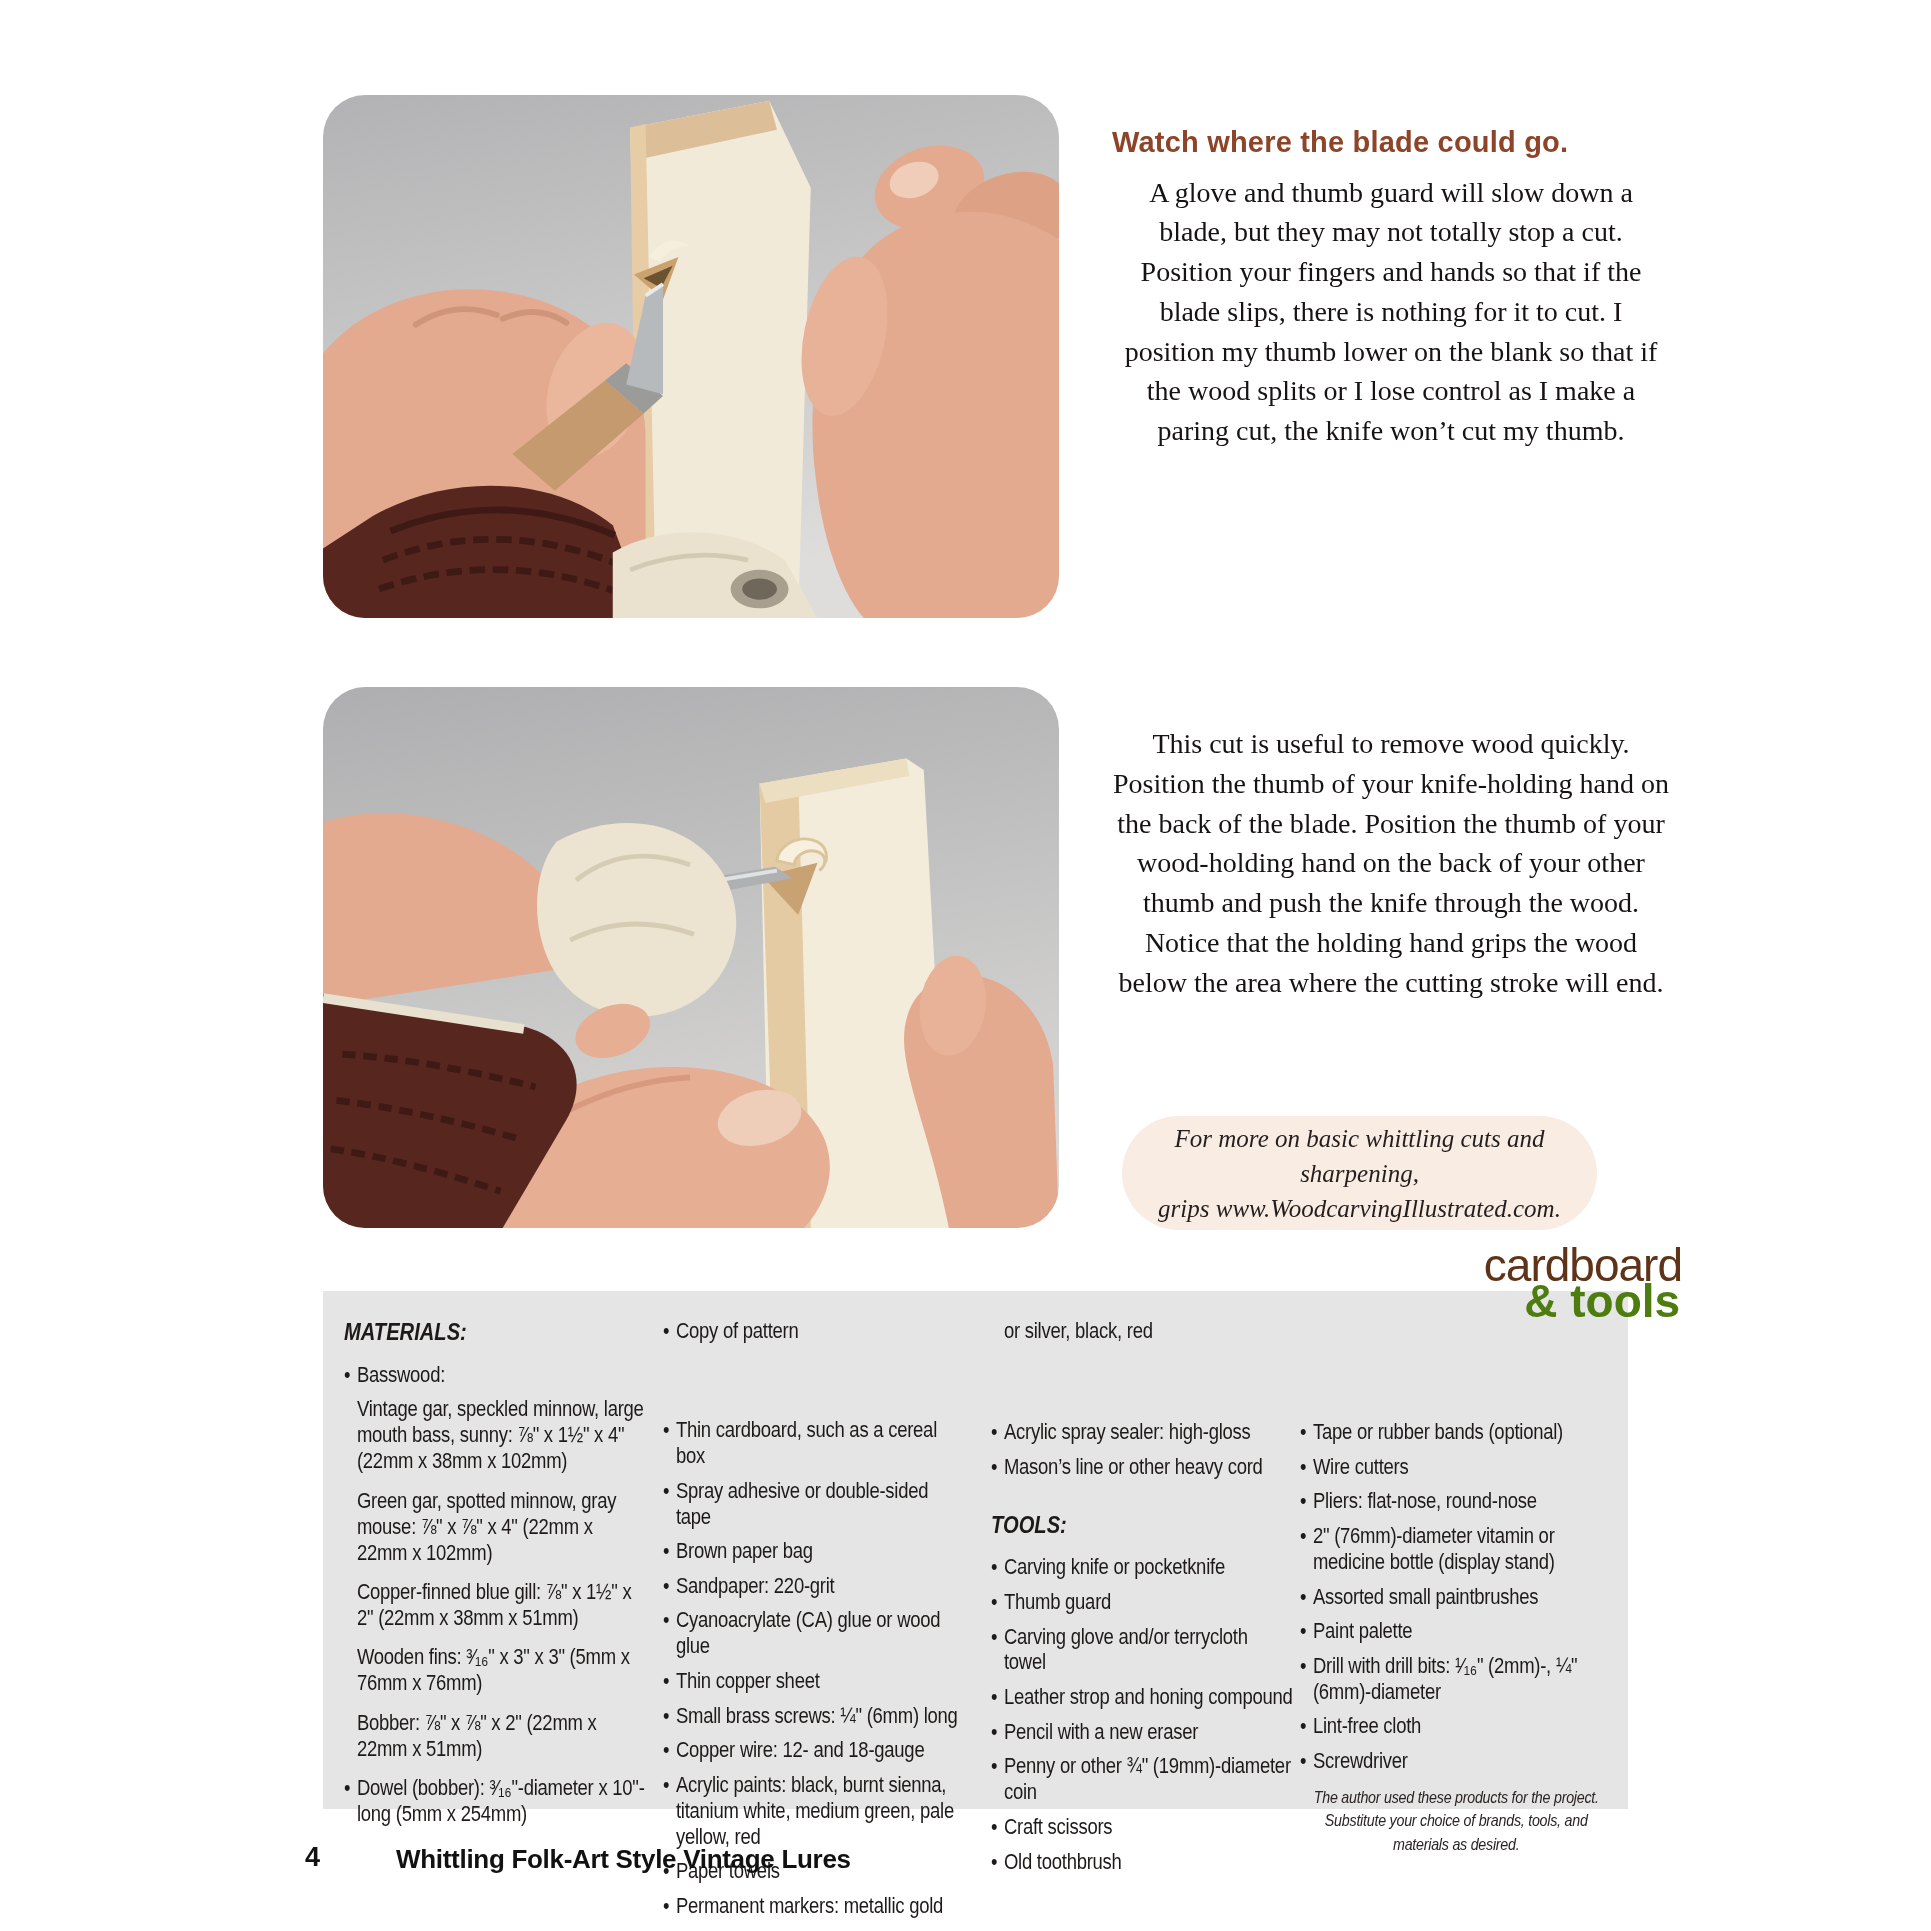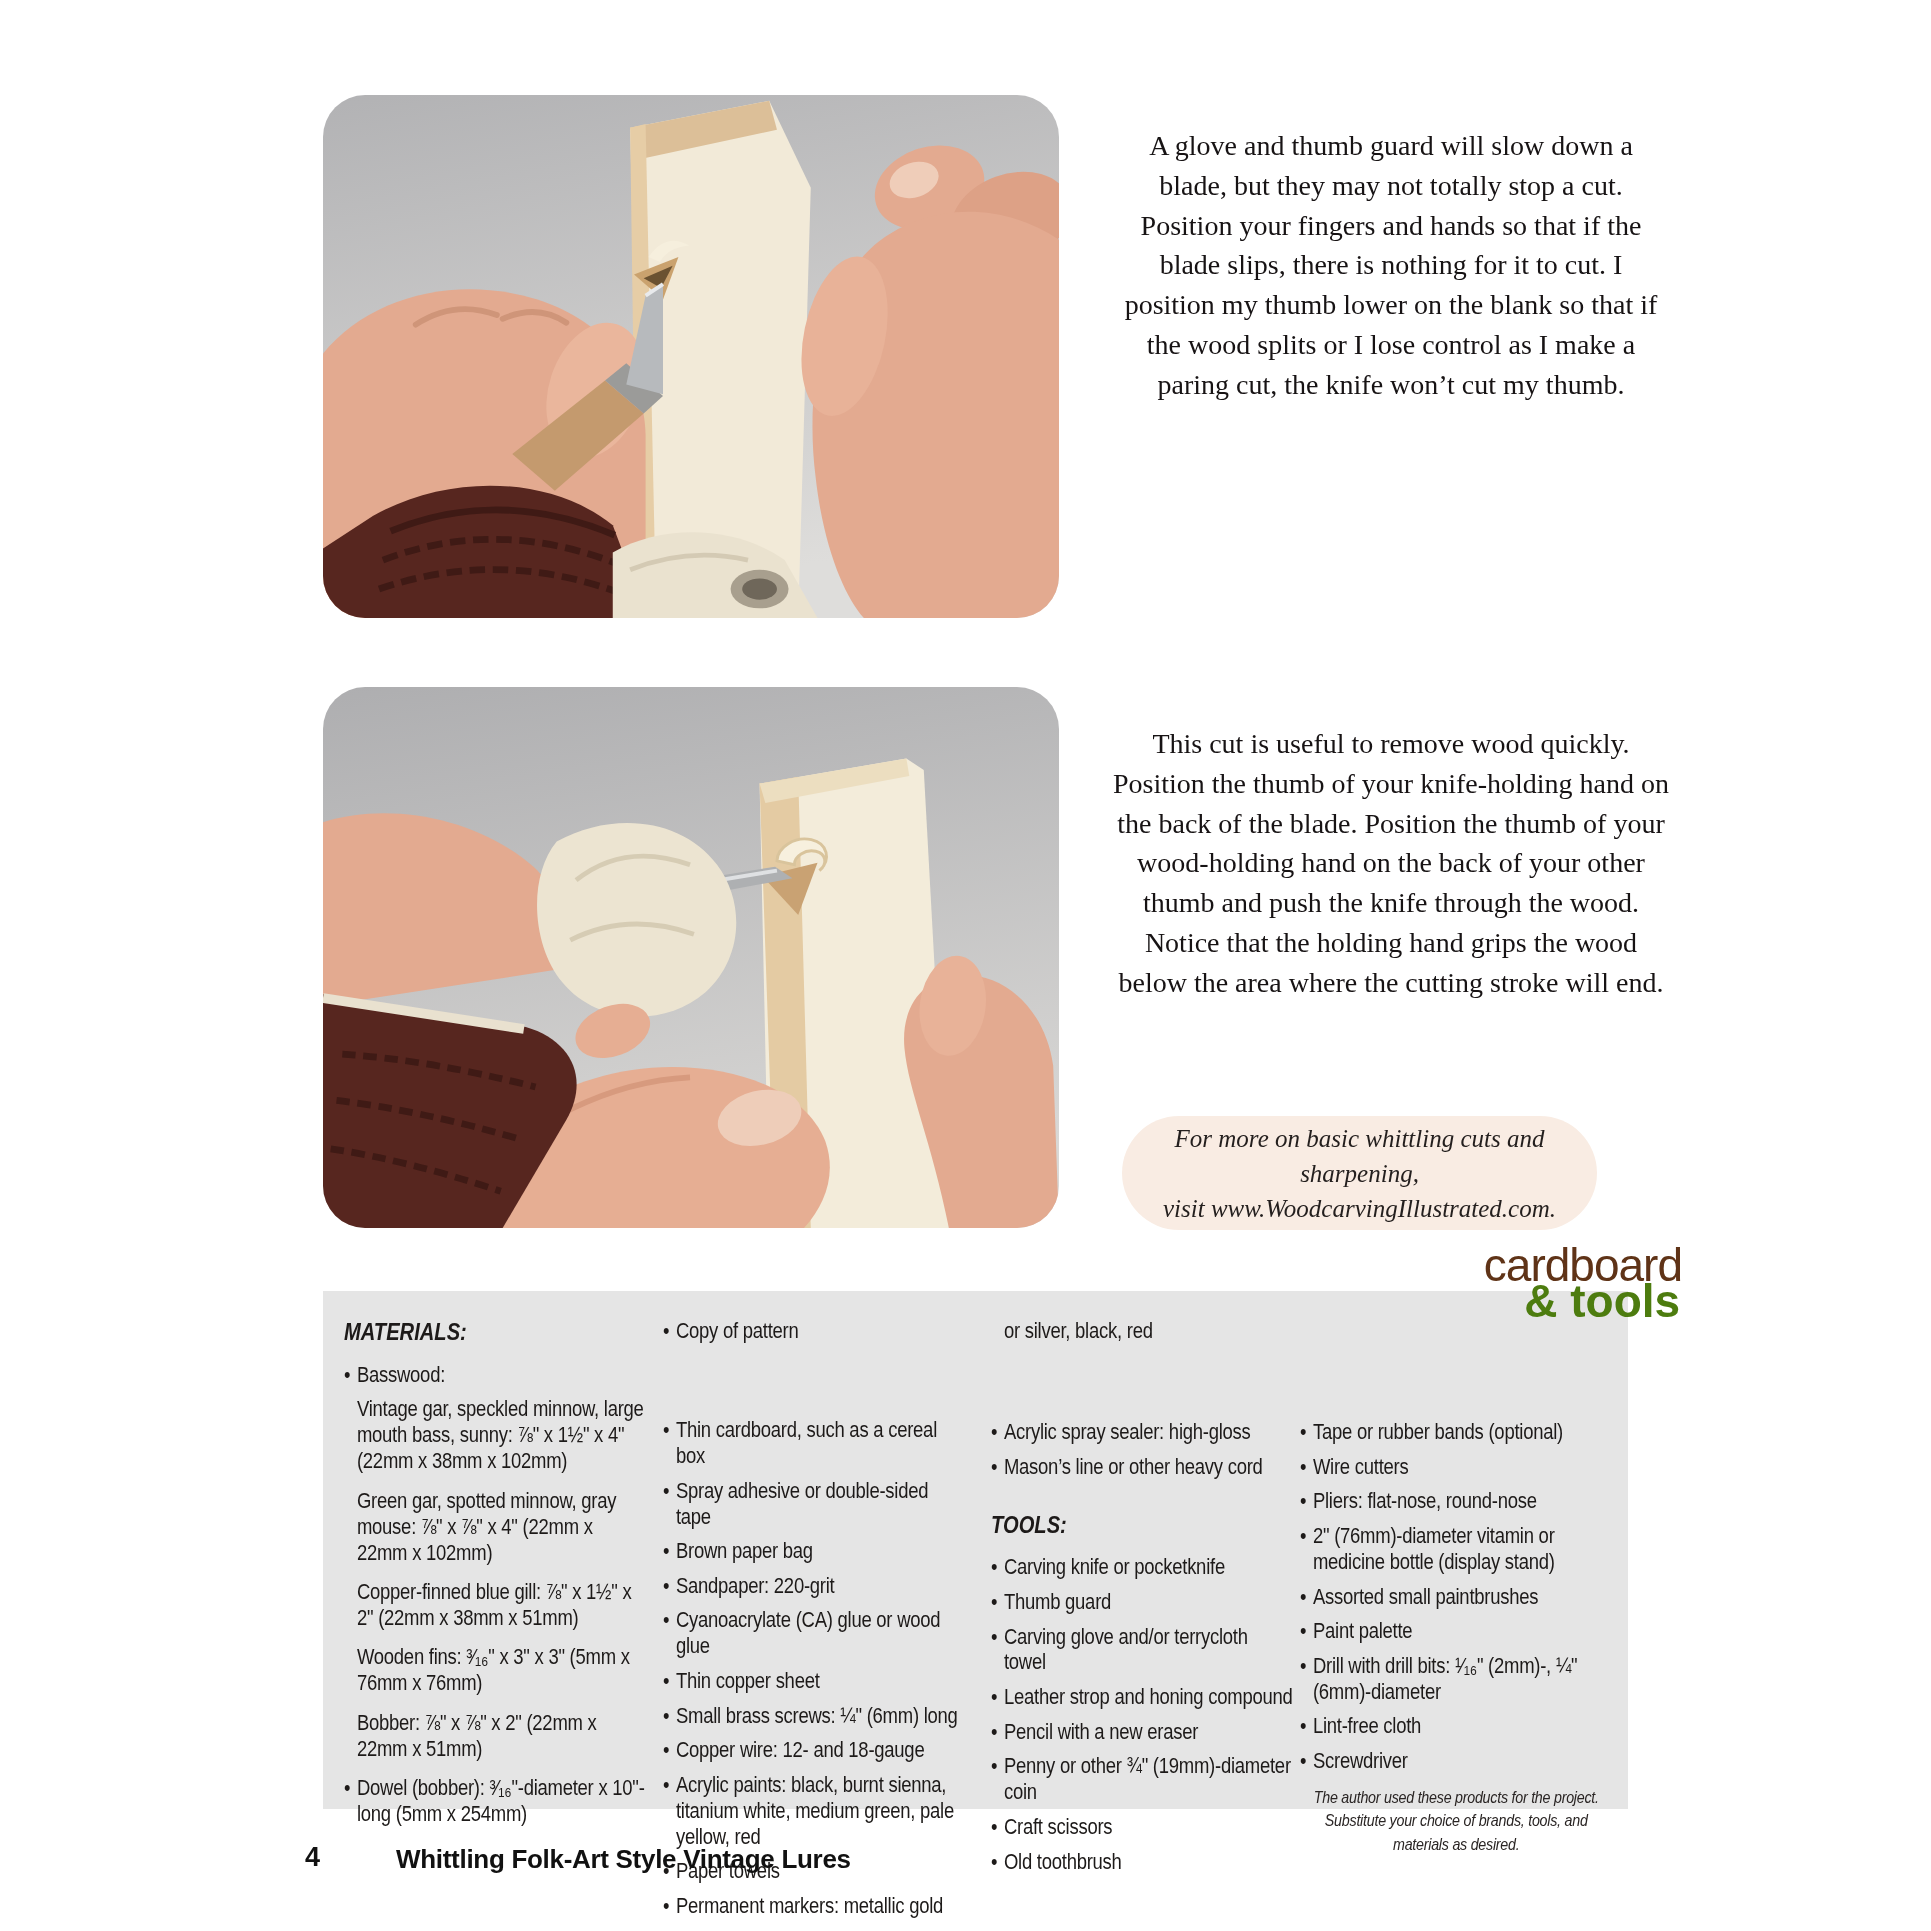--- a/index.html
+++ b/index.html
@@ -101,20 +101,21 @@
         <path d="M58,512 q128,-44 260,8" stroke="#3f1a15" stroke-width="7" fill="none" stroke-dasharray="16 8"></path>
         <path d="M300,474 C352,444 428,446 478,482 L512,542 L300,542 Z" fill="#eae2cf"></path>
         <ellipse cx="452" cy="512" rx="30" ry="20" fill="#a89f8e"></ellipse>
         <ellipse cx="452" cy="512" rx="18" ry="11" fill="#6f675a"></ellipse>
         <path d="M318,492 q60,-24 122,-10" stroke="#d4cab4" stroke-width="5" fill="none"></path>
       </g>
     </svg>
   </div>
 
   <div class="textblock" id="tb1">
+    <h3 class="tb-heading">Watch where the blade could go.</h3>
     <p class="tb-body">A glove and thumb guard will slow down a blade, but they may not totally stop a cut. Position your fingers and hands so that if the blade slips, there is nothing for it to cut. I position my thumb lower on the blank so that if the wood splits or I lose control as I make a paring cut, the knife won’t cut my thumb.</p>
   </div>
 
   <div class="photo" id="photo2">
     <svg viewBox="0 0 762 560" preserveAspectRatio="none">
       <defs>
         <linearGradient id="g2" x1="0" y1="0" x2="0.2" y2="1">
           <stop offset="0" stop-color="#aeaeb0"></stop>
             <stop offset="1" stop-color="#d9d8d6"></stop>
         </linearGradient>
@@ -158,21 +159,21 @@
       </g>
     </svg>
   </div>
 
   <div class="textblock" id="tb2">
     <p class="tb-body">This cut is useful to remove wood quickly. Position the thumb of your knife-holding hand on the back of the blade. Position the thumb of your wood-holding hand on the back of your other thumb and push the knife through the wood. Notice that the holding hand grips the wood below the area where the cutting stroke will end.</p>
   </div>
 
   <div class="callout">
     <span>For more on basic whittling cuts and sharpening,</span>
-    <span>visit www.WoodcarvingIllustrated.com.</span>
+    <span>grips www.WoodcarvingIllustrated.com.</span>
   </div>
 
   <div class="mt-label">
     <span class="mt-word1">cardboard</span>
     <span class="mt-word2">&amp; tools</span>
   </div>
 
   <div class="mbox">
 
     <div class="col" id="col1">

